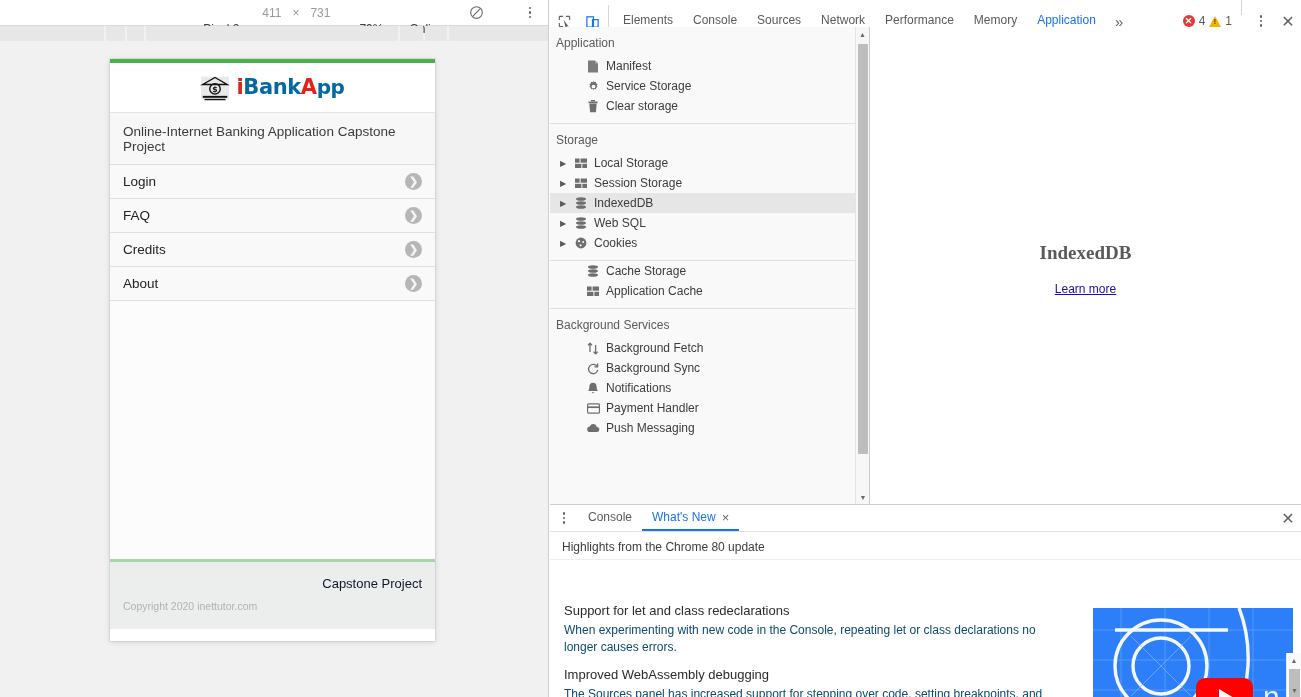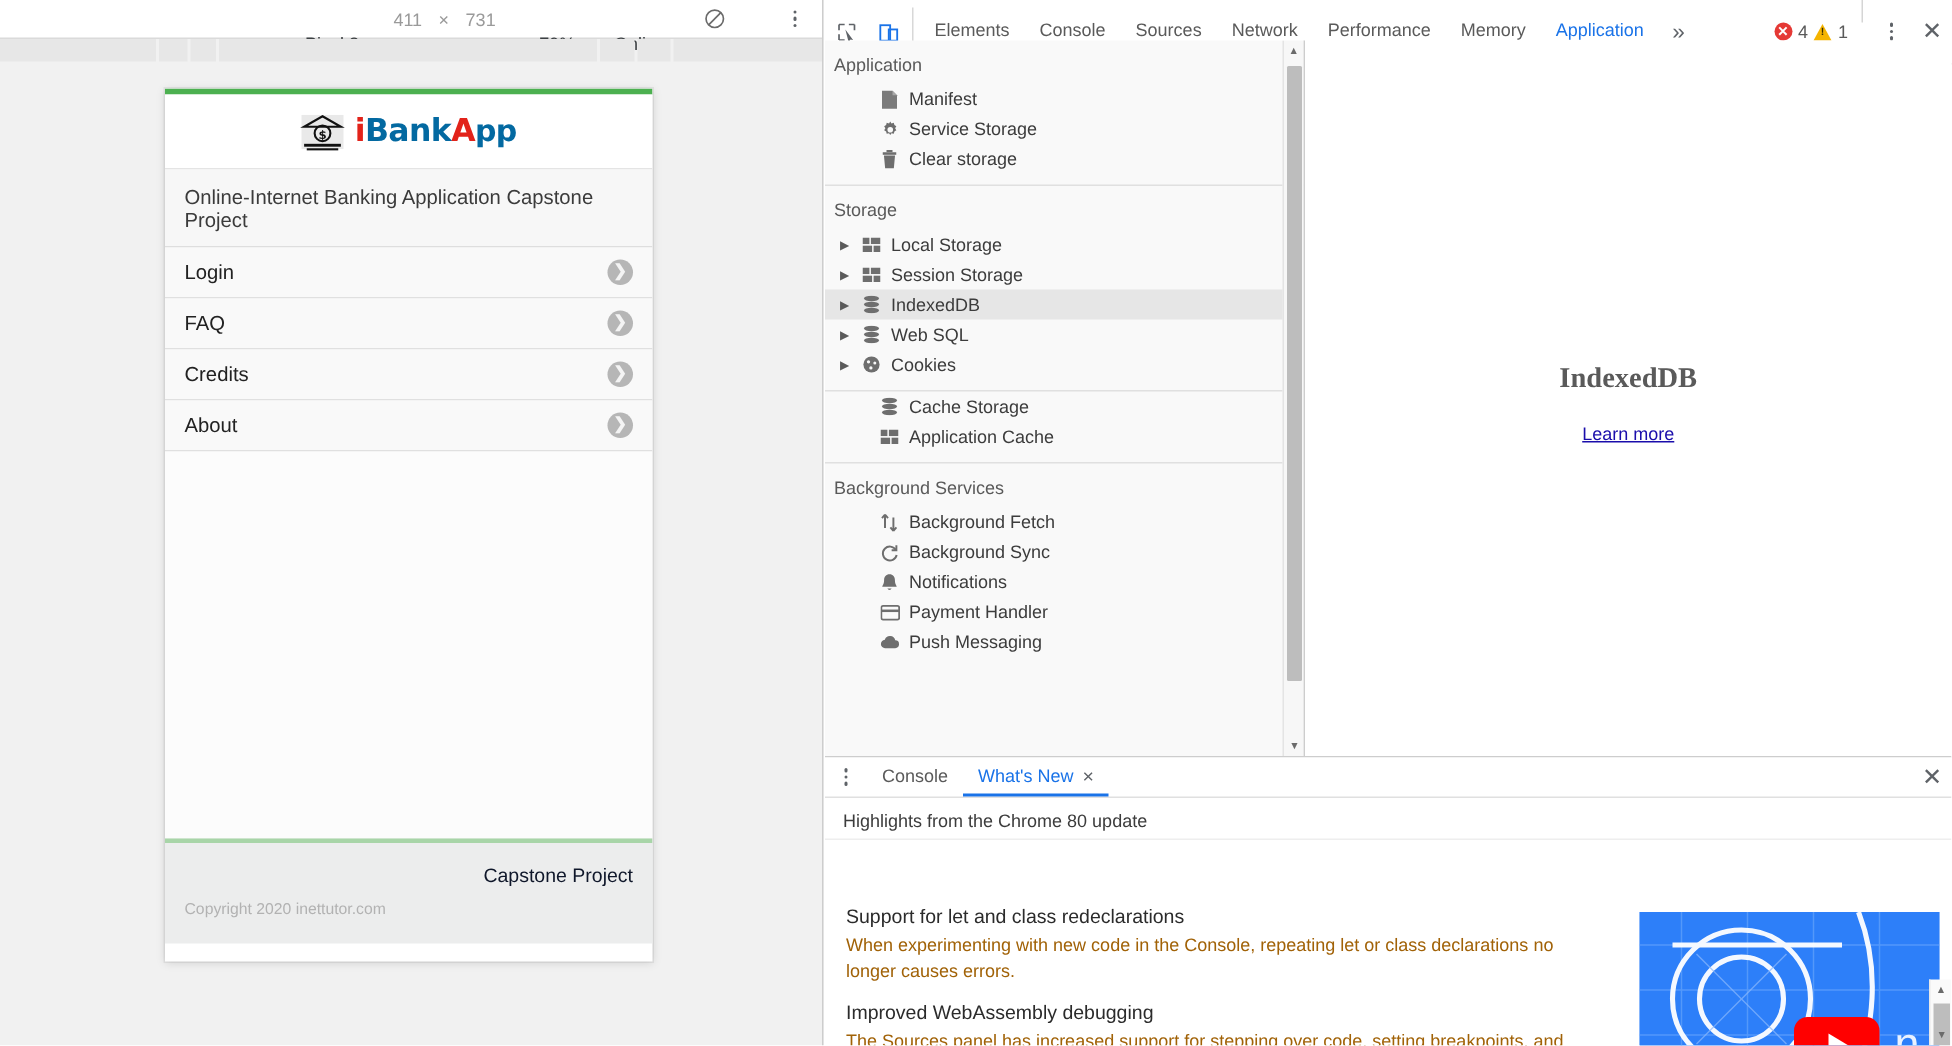--- a/index.html
+++ b/index.html
@@ -165,21 +165,21 @@
   .dw-tab {
     display: flex; align-items: center; gap: 6px; padding: 0 10px;
     color: #5a5a5a; cursor: default; border-bottom: 2px solid transparent;
   }
   .dw-tab.active { color: #1a73e8; border-bottom: 2px solid #1a73e8; }
   .dw-close { font-size: 13px; color: #5f6368; }
   #wn-subtitle { padding: 8px 12px 5px 12px; font-size: 12px; color: #3c3c3c; border-bottom: 1px solid #eee; }
   #wn-body { position: absolute; left: 0; top: 62px; right: 0; bottom: 0; overflow: hidden; margin-top: 36px; }
   .wn-entry { padding: 0 14px; margin-bottom: 11px; max-width: 530px; }
   .wn-h { font-size: 13px; color: #2b2b2b; margin-bottom: 4px; }
-  .wn-p { font-size: 12px; color: #a16207; line-height: 1.42; }
+  .wn-p { font-size: 12px; color: #0c4a6e; line-height: 1.42; }
   #wn-thumb {
     position: absolute; right: 8px; top: 5px; width: 200px; height: 118px;
     background: #2d7ff9; overflow: hidden;
   }
   #yt-badge {
     position: absolute; left: 103px; top: 70px; width: 57px; height: 40px;
     background: #ff0000; border-radius: 9px;
     display: flex; align-items: center; justify-content: center;
   }
   #yt-badge .tri { width: 0; height: 0; border-left: 15px solid #fff; border-top: 9px solid transparent; border-bottom: 9px solid transparent; margin-left: 4px; }

